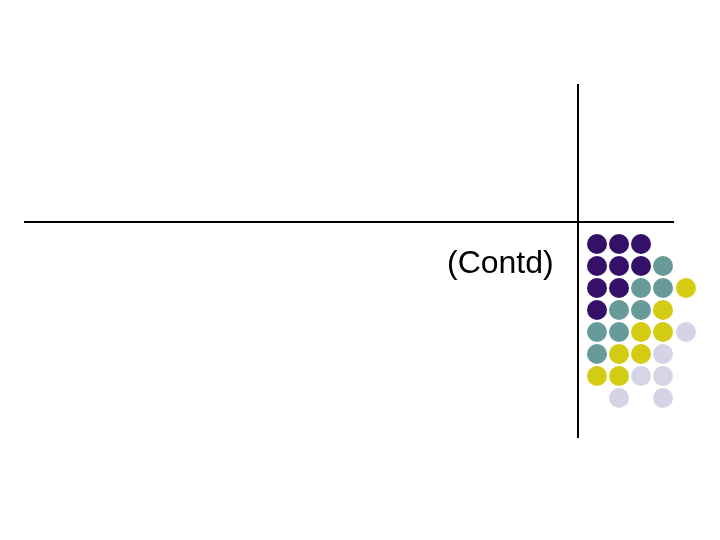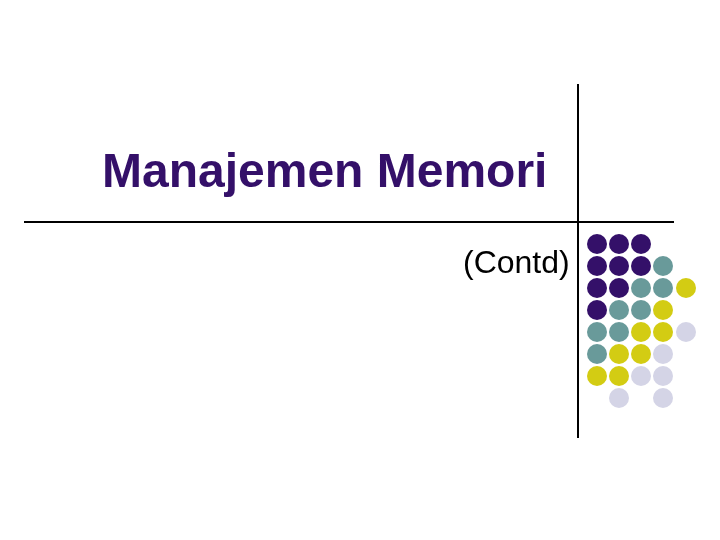--- a/index.html
+++ b/index.html
@@ -63,23 +63,22 @@
     width: 20px;
     height: 20px;
     border-radius: 50%;
   }
 </style>
 </head>
 <body>
 
 <div class="slide" style="background: rgb(255, 255, 255);">
 
-  <h1 class="slide-title" style="color: rgb(52, 16, 105);">Manajemen Memori</h1>
 
-  <div class="slide-subtitle" style="color: rgb(0, 0, 0); margin-left: 16px;">(Contd)</div>
+  <div class="slide-subtitle" style="color: rgb(0, 0, 0);">(Contd)</div>
 
   <div class="hr-line" style="background: rgb(0, 0, 0);"></div>
 
   <div class="vr-line" style="background: rgb(0, 0, 0);"></div>
 
   <div class="dot-pattern" id="dot-pattern">
       <div class="dot" style="left: 587px; top: 234px; background: rgb(52, 16, 105);"></div>
       <div class="dot" style="left: 609px; top: 234px; background: rgb(52, 16, 105);"></div>
       <div class="dot" style="left: 631px; top: 234px; background: rgb(52, 16, 105);"></div>
       <div class="dot" style="left: 587px; top: 256px; background: rgb(52, 16, 105);"></div>

